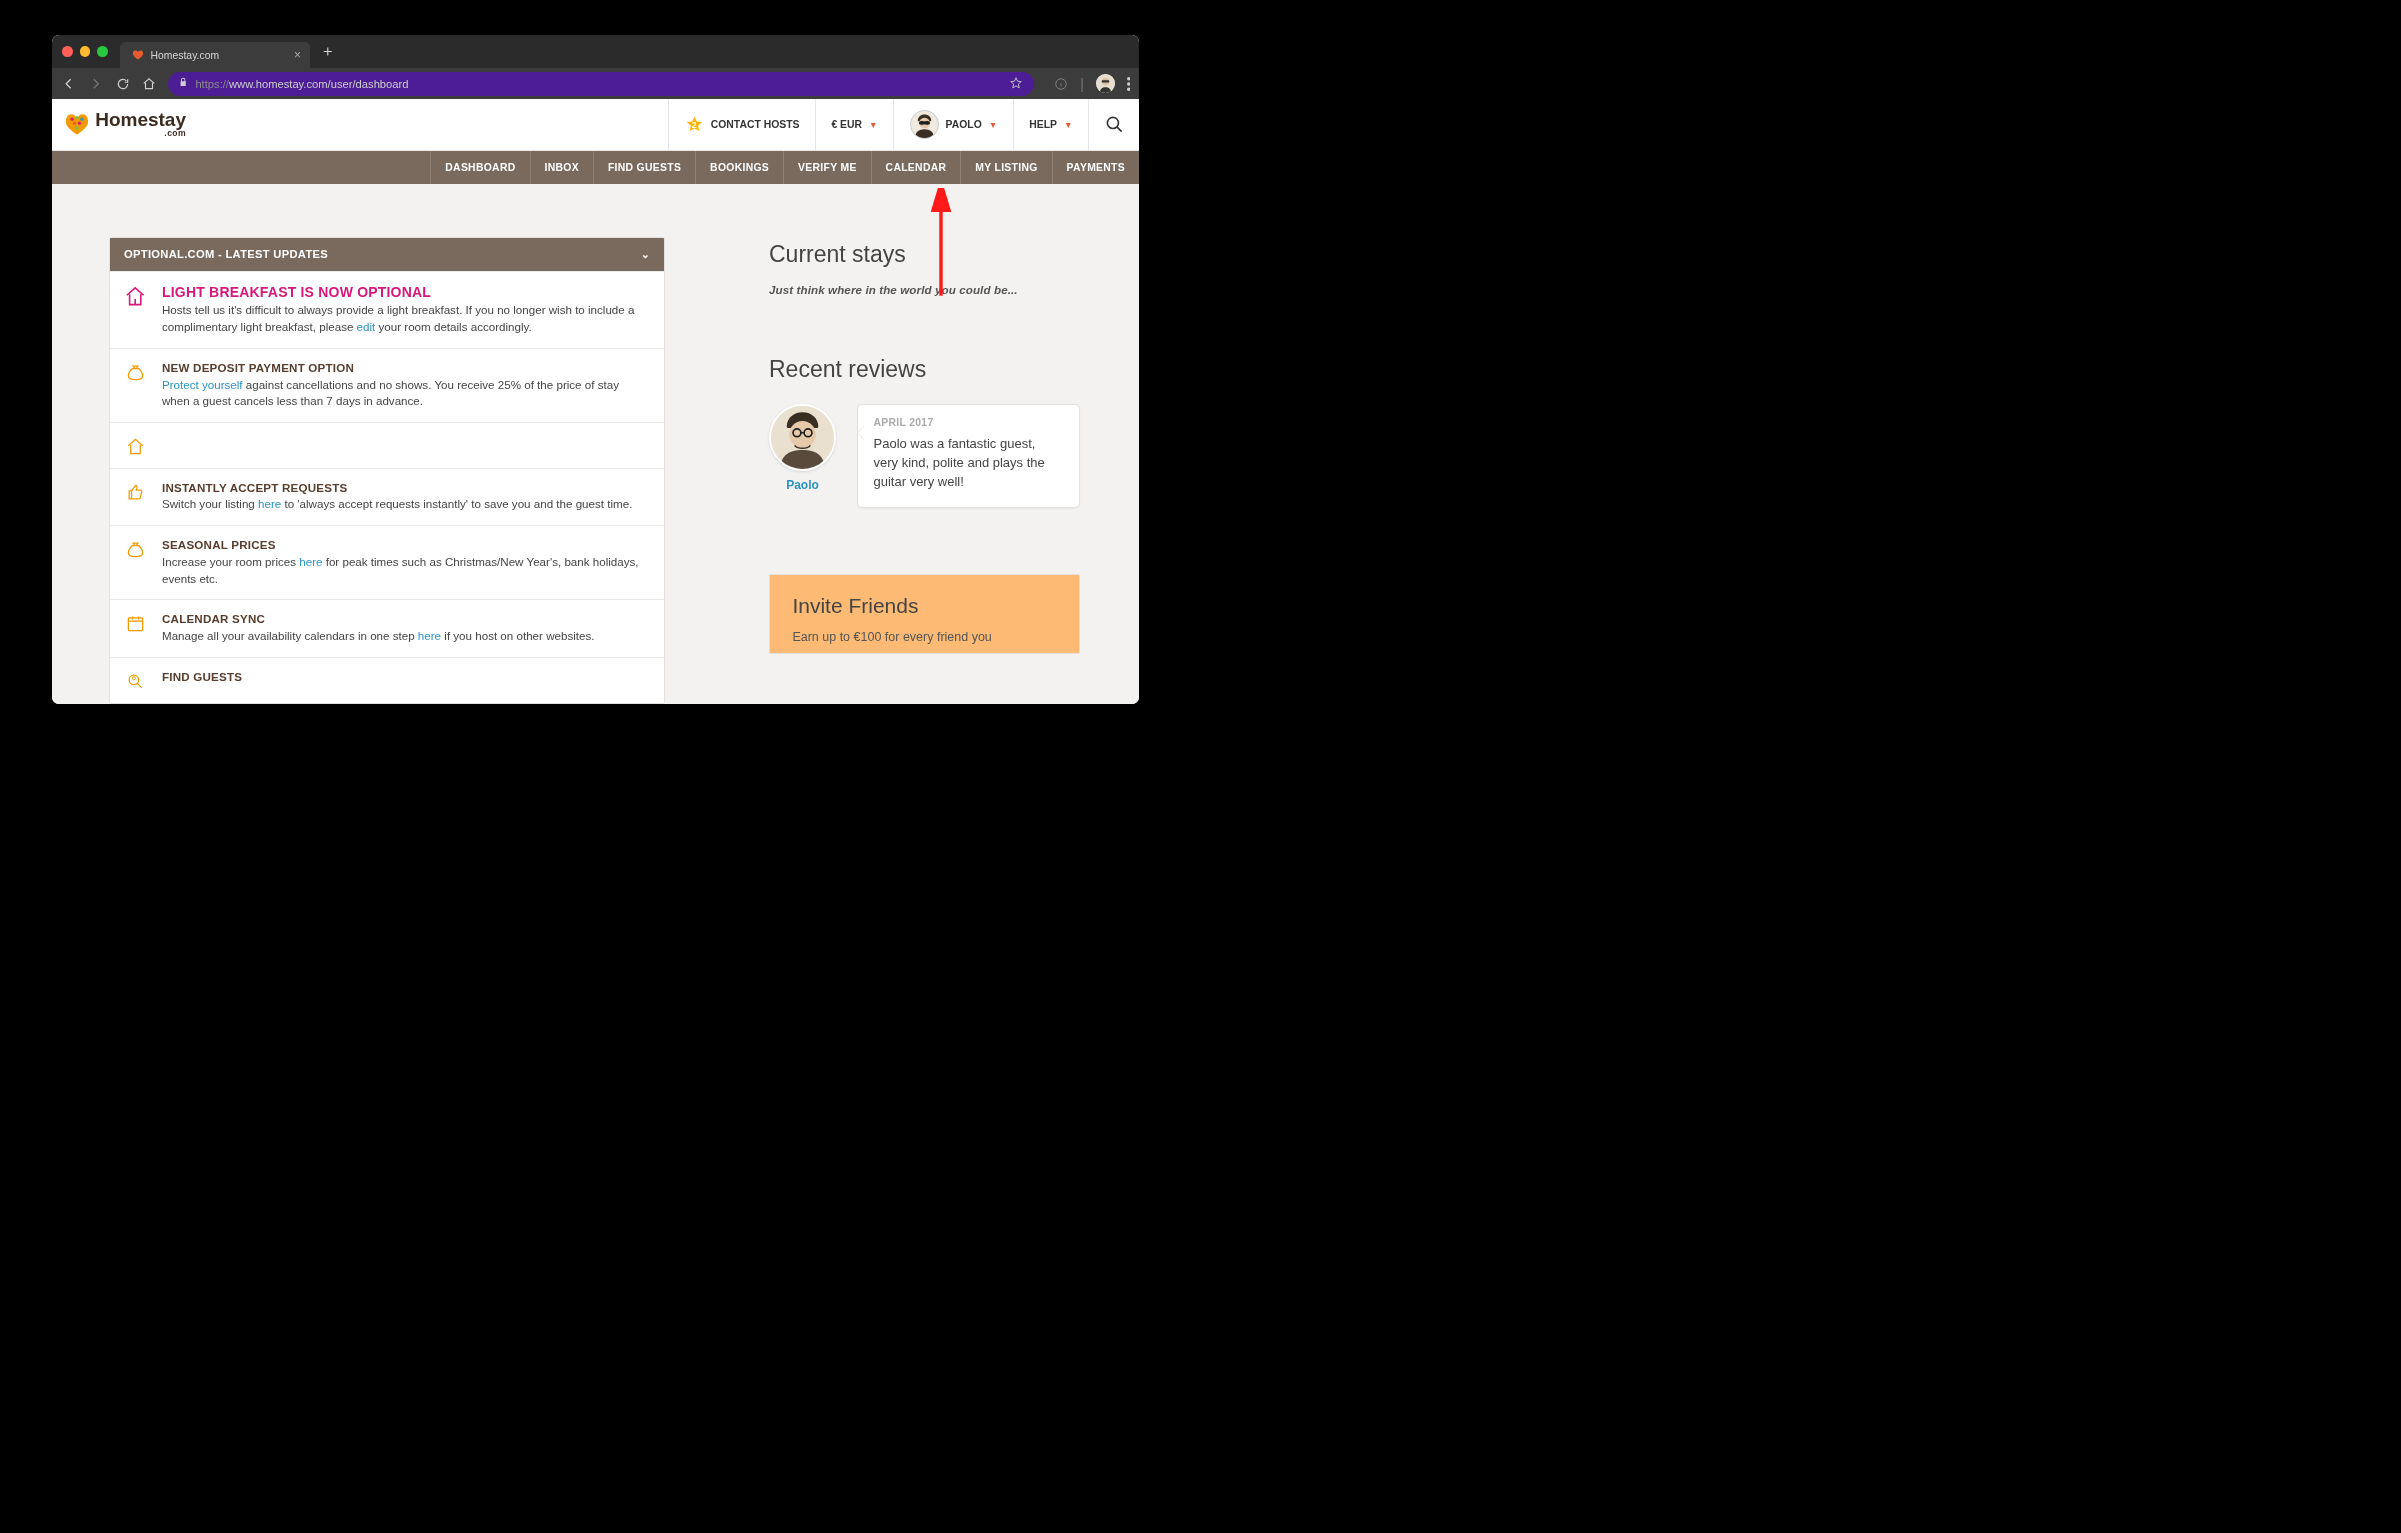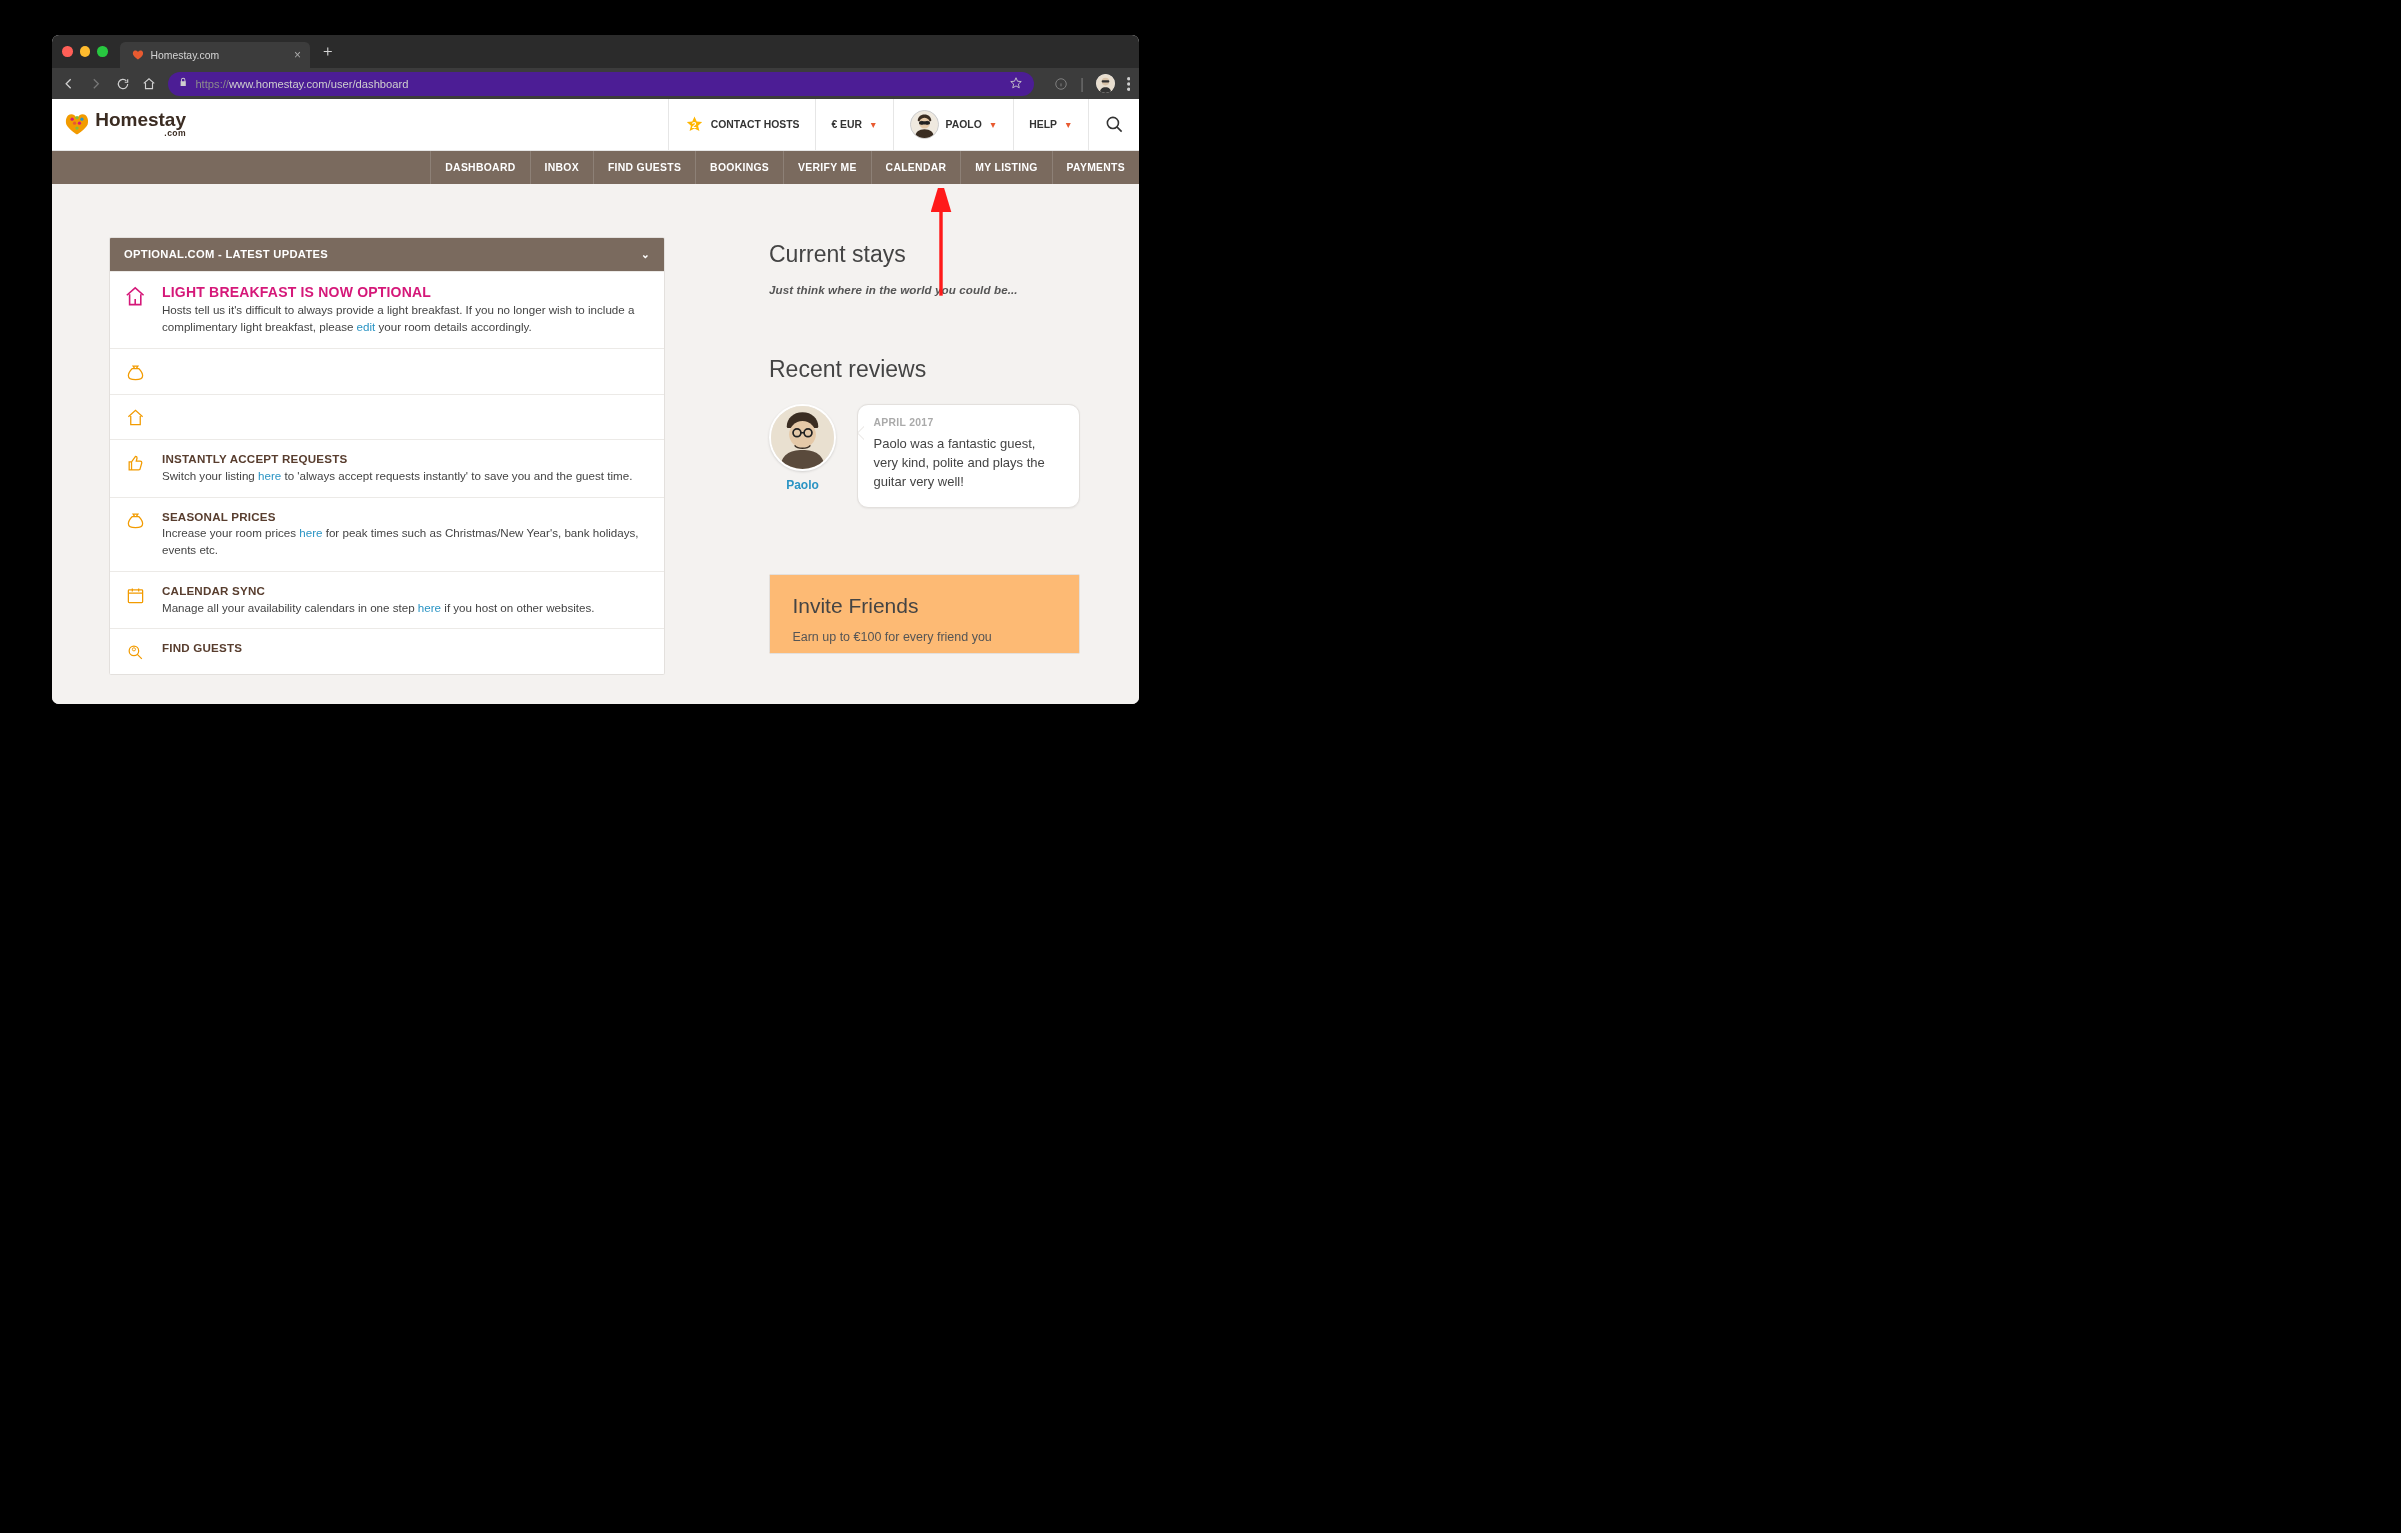--- a/index.html
+++ b/index.html
@@ -217,21 +217,21 @@
 
   .review-wrap { display:flex; align-items:flex-start; gap: 21px; margin-top: 21px; }
   .rev-left { display:flex; flex-direction:column; align-items:center; gap:7px; }
   .avatar-lg {
     width: 67px; height:67px; border-radius:50%; background:#e9e6e2; border:2.6px solid #fff;
     box-shadow: 0 0.9px 2.6px rgba(0,0,0,0.15);
     display:flex; align-items:center; justify-content:center; overflow:hidden; position:relative;
   }
   .rev-name { color: #2a94c4; font-size:12px; font-weight:700; }
   .rev-bubble {
-    background:#fff; border:0.9px solid #e3e0dd; border-radius:11px;
+    background:#fff; border:0.9px solid #e3e0dd; border-radius:5px;
     padding: 12px 15.5px 15.5px; box-shadow: 0 0.9px 1.7px rgba(0,0,0,0.05);
     width: 250px; position:relative;
   }
   .rev-bubble::before {
     content:''; position:absolute; left:-7px; top:21px;
     border: 7px solid transparent; border-right-color:#fff;
     filter: drop-shadow(-0.9px 0 0 #e3e0dd);
   }
   .rev-date { color:#aaa; font-size:10.4px; font-weight:700; letter-spacing:0.3px; margin-bottom:7px; }
   .rev-text { color:#444; font-size:13px; line-height:1.45; }
@@ -435,20 +435,24 @@
               <div class="upd-text"><span>Hosts tell us it's difficult to always provide a light breakfast. If you no longer wish to include a complimentary light breakfast, please </span><a href="#">edit</a><span> your room details accordingly.</span></div>
             </div>
           </div>
 
           <div class="upd-row">
             <div class="upd-icon">
               <svg width="19" height="19" viewBox="0 0 24 24">
                   <path fill="none" stroke="#f29b00" stroke-width="1.6" d="M9 4h6l-2 3h-2zM8 7c-3 3-5 6-5 9 0 3 3 5 9 5s9-2 9-5c0-3-2-6-5-9H8z"></path>
                 </svg>
             </div>
+            <div class="upd-body">
+              <div class="upd-title">NEW DEPOSIT PAYMENT OPTION</div>
+              <div class="upd-text"><a href="#">Protect yourself</a><span> against cancellations and no shows. You receive 25% of the price of stay when a guest cancels less than 7 days in advance.</span></div>
+            </div>
           </div>
 
           <div class="upd-row">
             <div class="upd-icon">
               <svg width="19" height="19" viewBox="0 0 24 24">
                   <path fill="none" stroke="#f29b00" stroke-width="1.6" d="M3 11l9-8 9 8M6 10v11h12V10"></path>
                 </svg>
             </div>
           </div>
 

